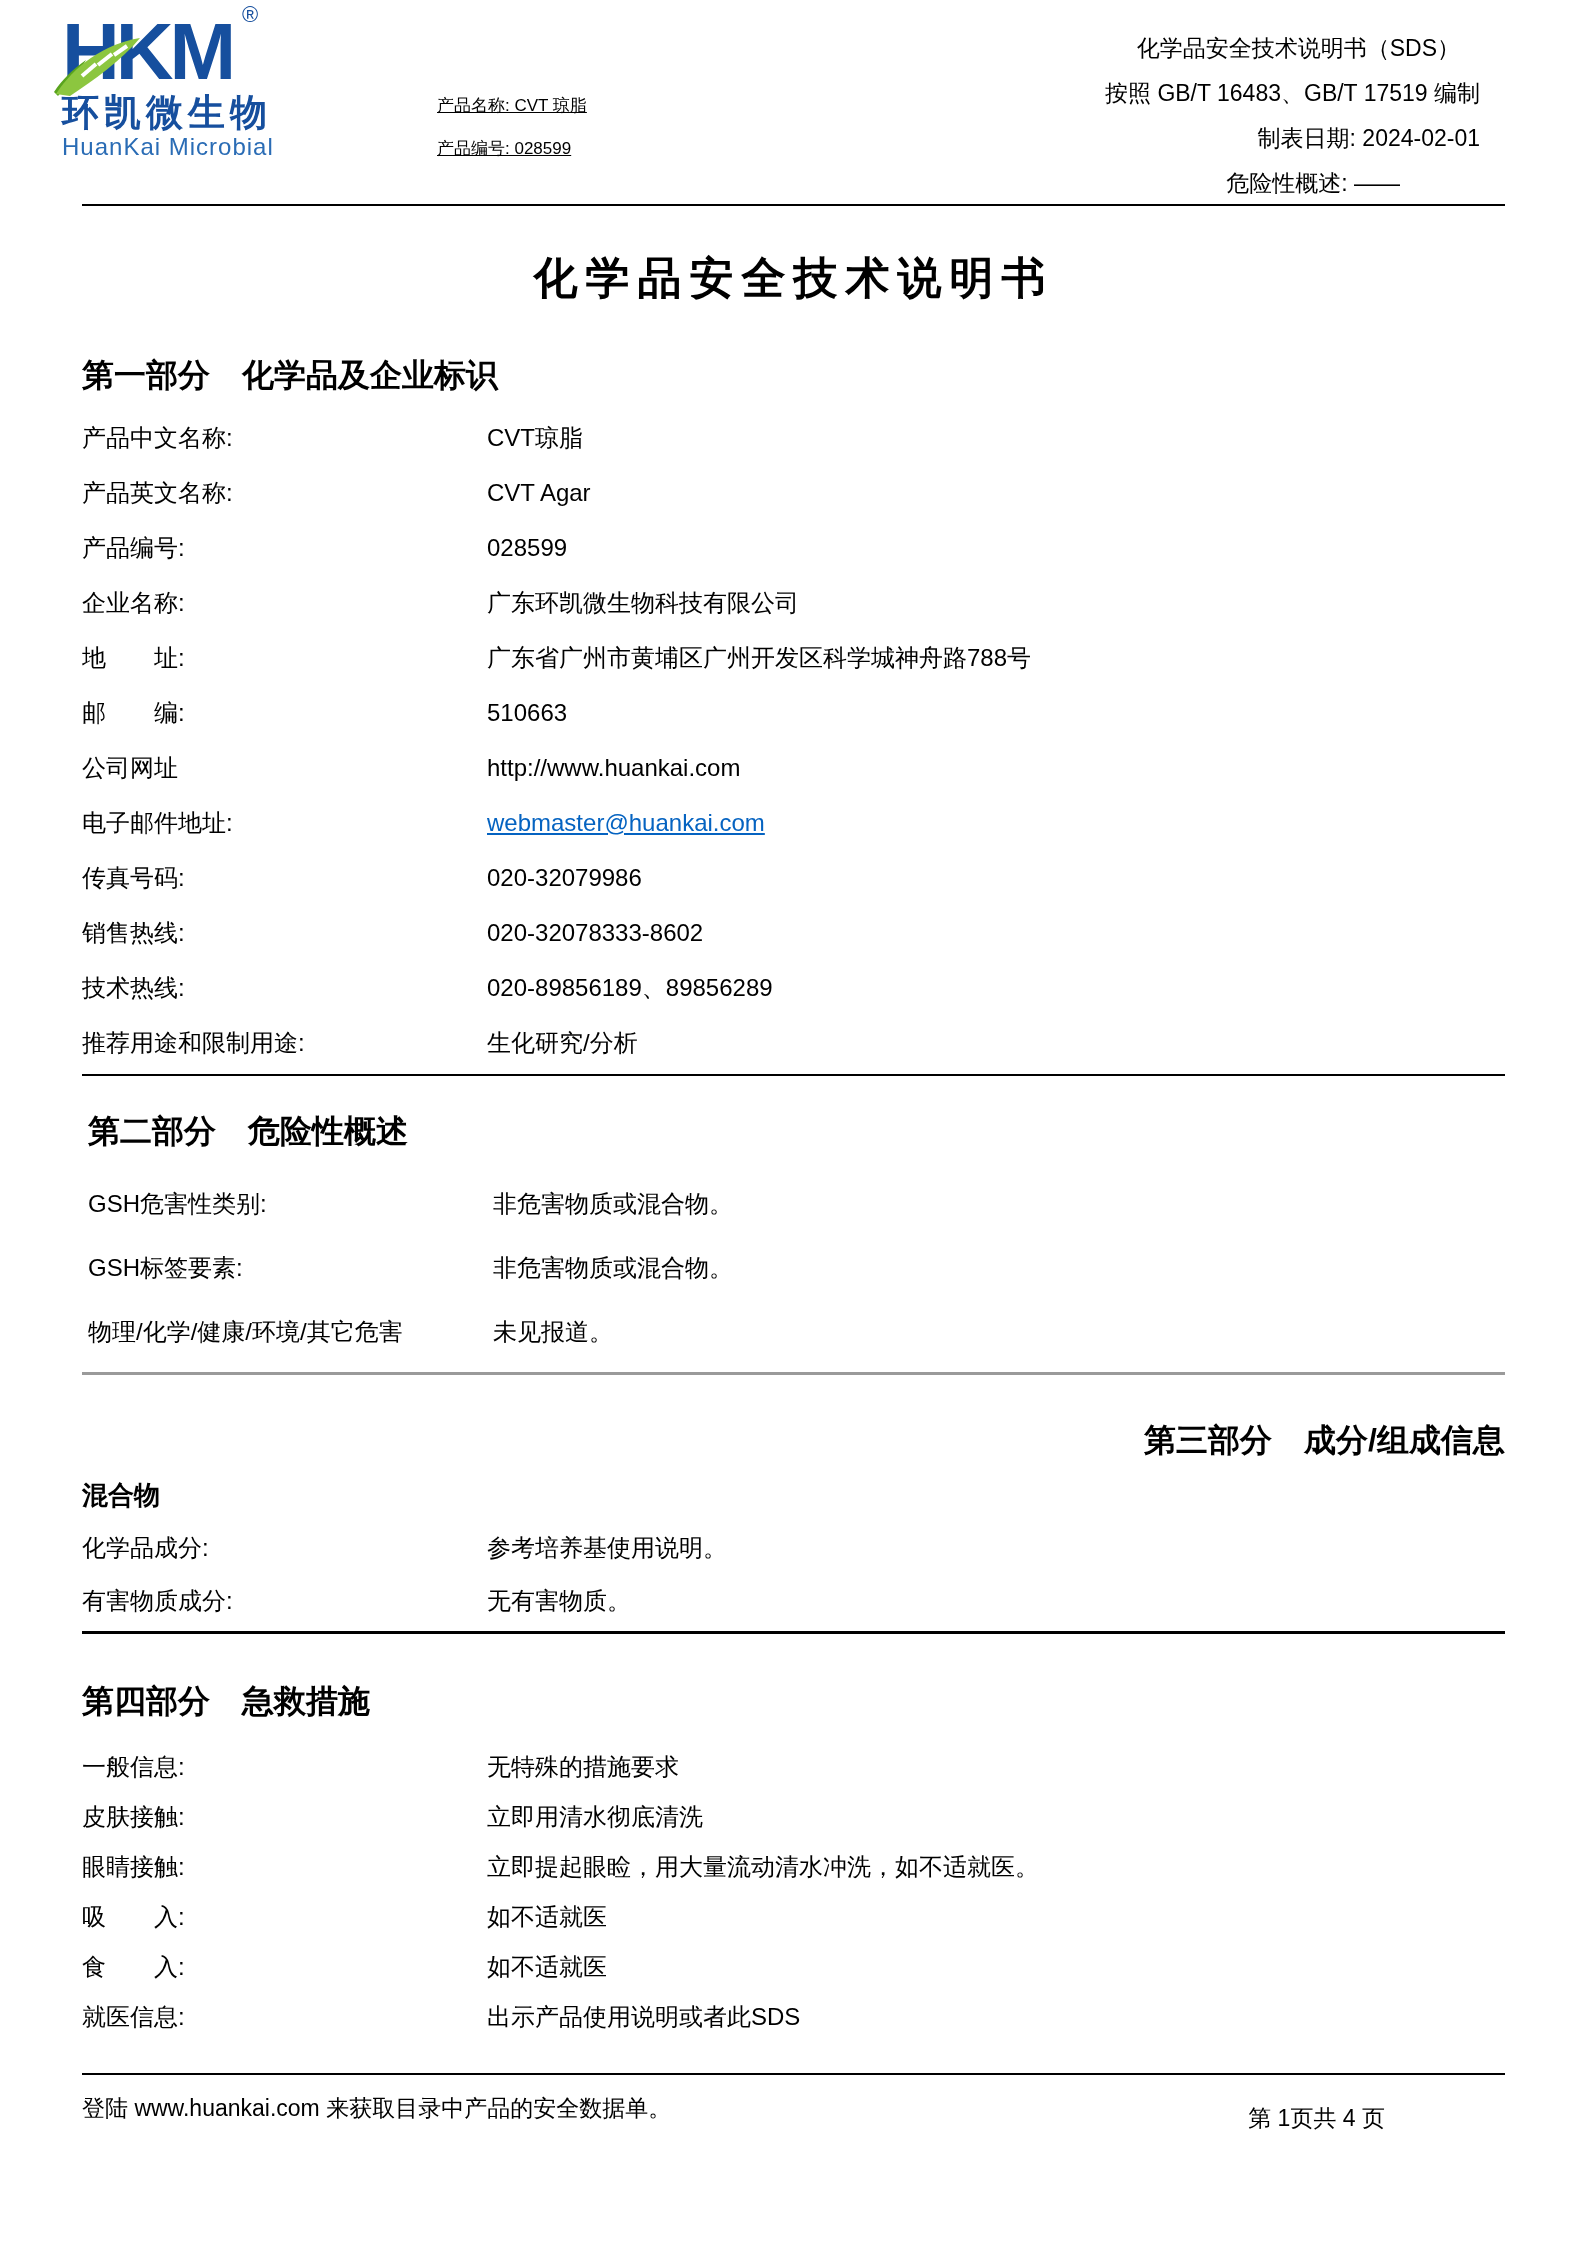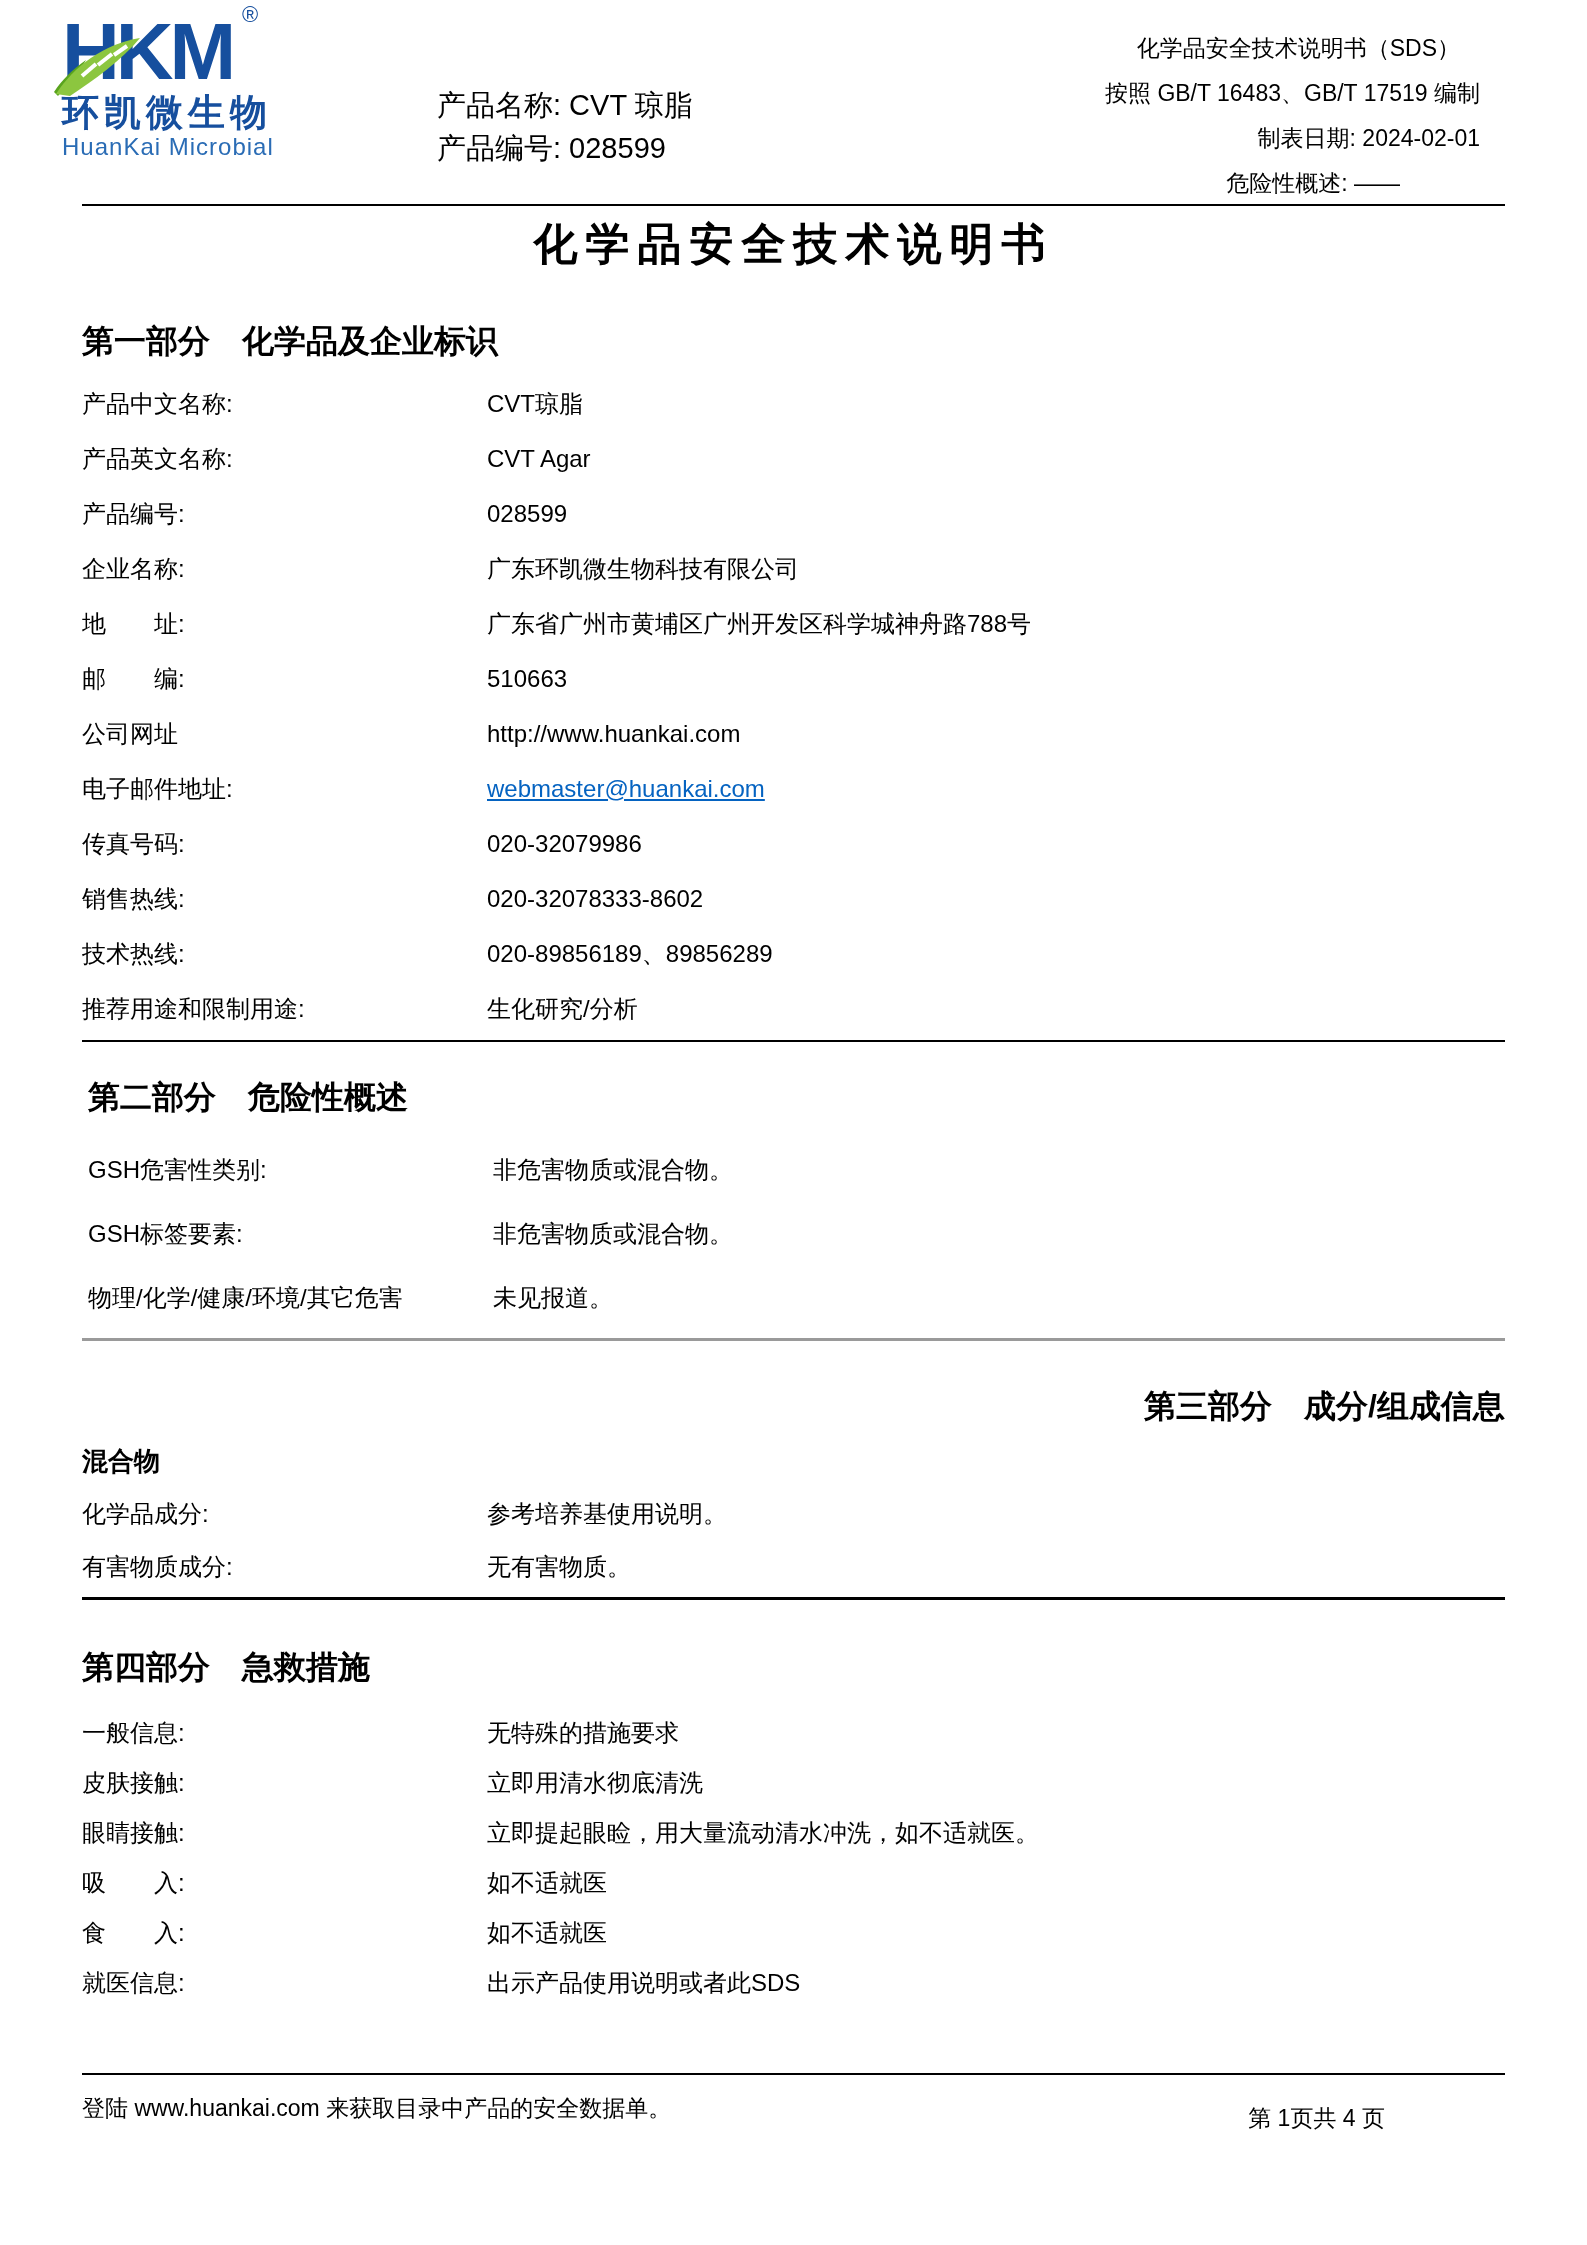--- a/index.html
+++ b/index.html
@@ -64,39 +64,40 @@
   .logo-en {
     font-size: 24px;
     color: #2a6cb5;
     letter-spacing: 1px;
     margin-top: 4px;
   }
   .header-center {
     position: absolute;
     left: 355px;
     top: 84px;
-    font-size: 29px;
+    font-size: 17px;
     line-height: 43px;
+    text-decoration: underline;
   }
   .header-right {
     position: absolute;
     right: 0;
     top: 26px;
     text-align: right;
     font-size: 23px;
     line-height: 45px;
   }
   .hr-l1 { padding-right: 45px; }
   .hr-l2 { padding-right: 25px; }
   .hr-l3 { padding-right: 25px; }
   .hr-l4 { padding-right: 105px; }
 
   
   .doc-title {
-    margin-top: 9px;
+    margin-top: 43px;
     text-align: center;
     font-size: 44px;
     font-weight: bold;
     letter-spacing: 8px;
   }
 
   
   .sec-heading {
     font-size: 32px;
     font-weight: bold;

